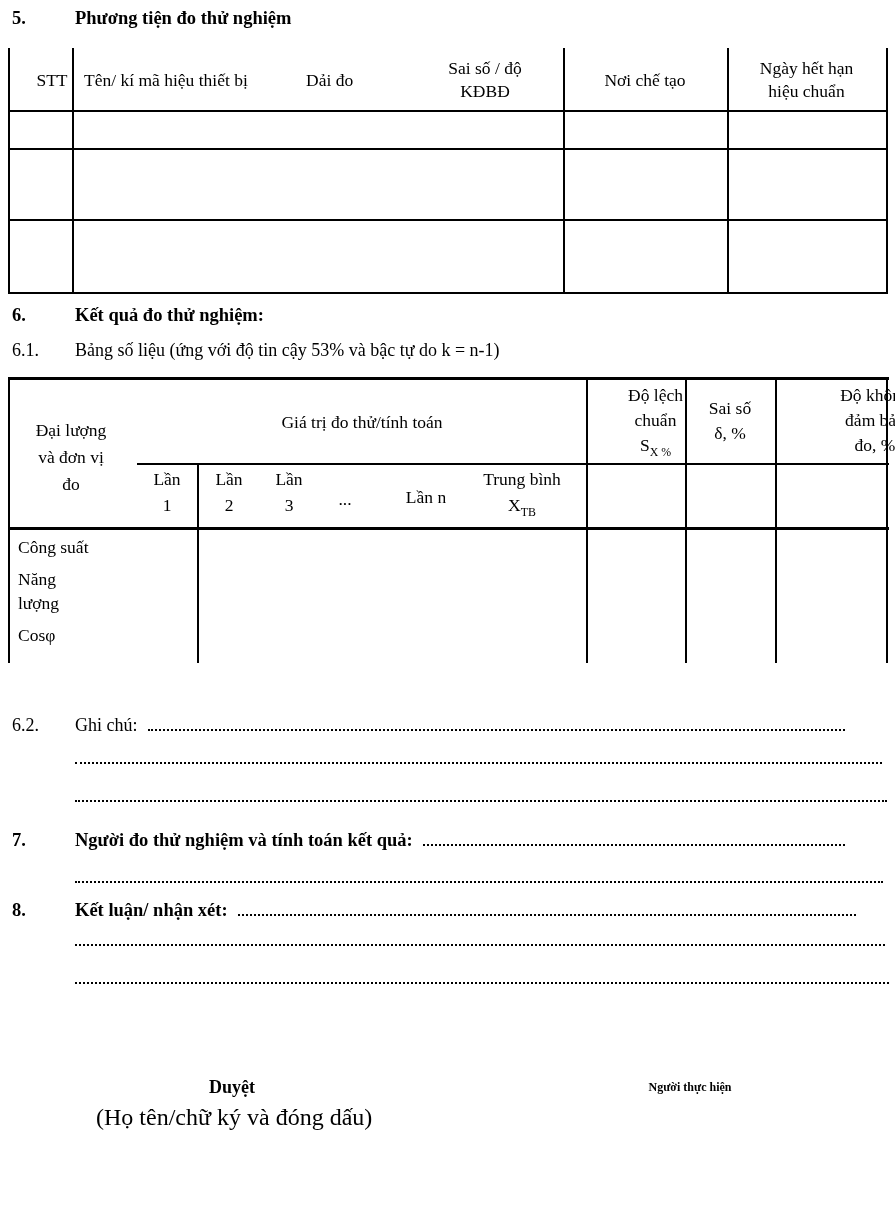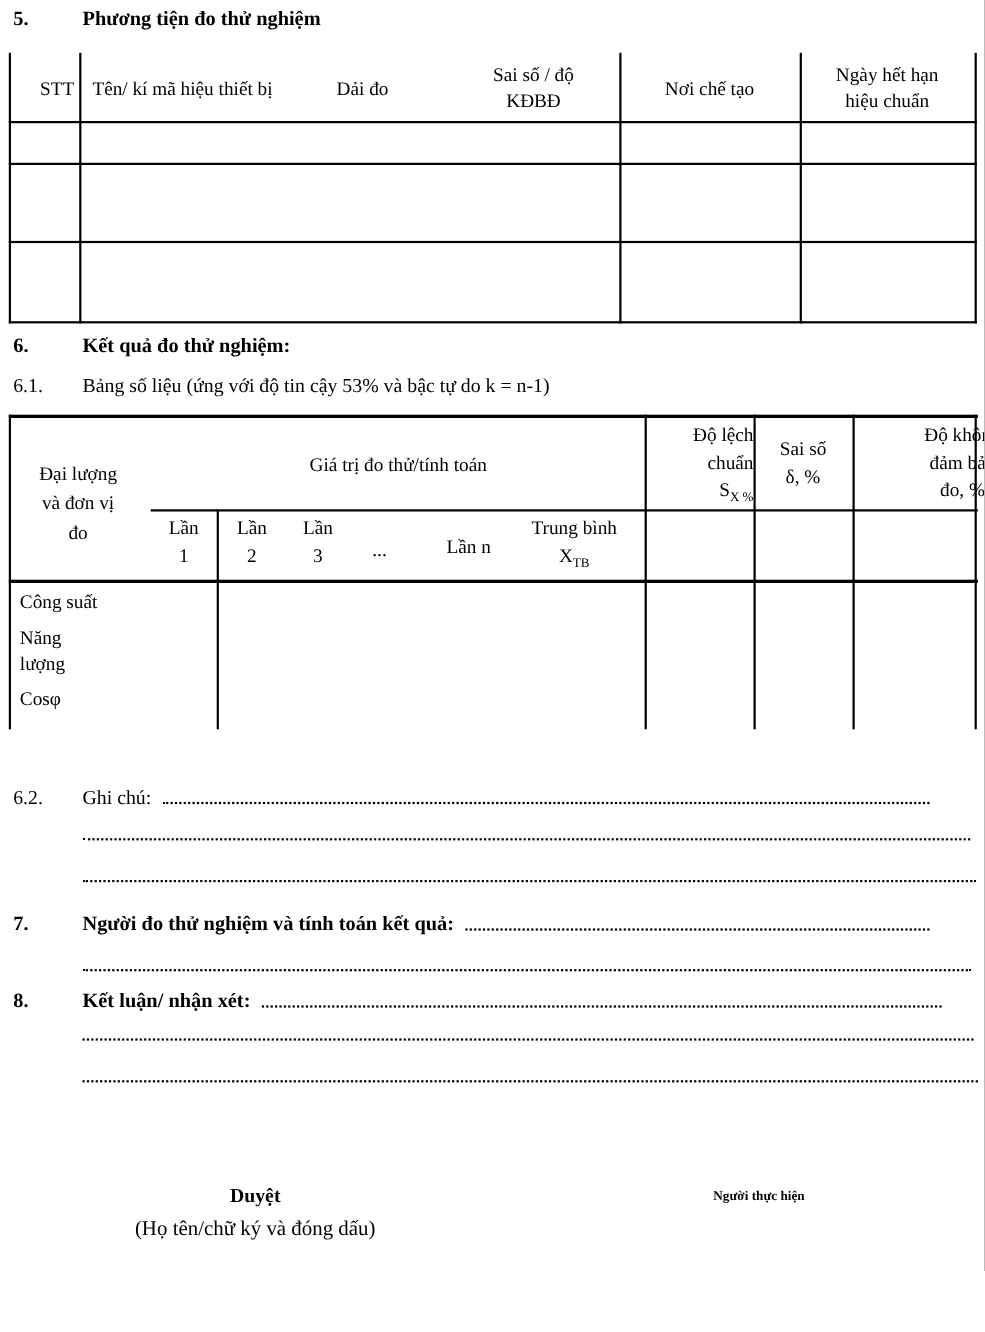--- a/index.html
+++ b/index.html
@@ -106,21 +106,21 @@
     <div>Lần</div>
     <div>3</div>
   </div>
   <div class="txt center" style="left:330px;top:488px;width:30px;">...</div>
   <div class="txt center" style="left:387px;top:486px;width:78px;">Lần n</div>
   <div class="txt center" style="left:459px;top:466px;width:126px;line-height:26px;">
     <div>Trung bình</div>
     <div><span>X</span><sub>TB</sub></div>
   </div>
 
-  <div class="txt center" style="left:586px;top:383px;width:99px;line-height:25px;text-align:right;">
+  <div class="txt center" style="left:606px;top:383px;width:99px;line-height:25px;">
     <div>Độ lệch</div>
     <div>chuẩn</div>
     <div><span>S</span><sub>X %</sub></div>
   </div>
   <div class="txt center" style="left:685px;top:396px;width:90px;line-height:25px;">
     <div>Sai số</div>
     <div>δ, %</div>
   </div>
   <div class="txt center" style="left:775px;top:383px;width:112px;line-height:25px;padding-left:44px;">
     <div>Độ không</div>
@@ -151,16 +151,16 @@
   <div class="flexrow" style="left:12px;top:897px;width:844px;height:24px;">
     <span class="num h">8.</span>
     <span class="lbl h">Kết luận/ nhận xét:</span>
     <span class="dots"></span>
   </div>
   <div class="dotline" style="left:75px;top:944px;width:810px;"></div>
   <div class="dotline" style="left:75px;top:982px;width:814px;"></div>
 
 
   <div class="txt center bold" style="left:104px;top:1076px;width:256px;font-size:18px;">Duyệt</div>
-  <div class="txt center" style="left:96px;top:1106px;width:272px;font-size:19px;">(Họ tên/chữ ký và đóng dấu)</div>
+  <div class="txt center" style="left:96px;top:1106px;width:272px;font-size:24px;">(Họ tên/chữ ký và đóng dấu)</div>
   <div class="txt center bold" style="left:560px;top:1076px;width:260px;font-size:12px;">Người thực hiện</div>
 
 </div>
 
 </body></html>

